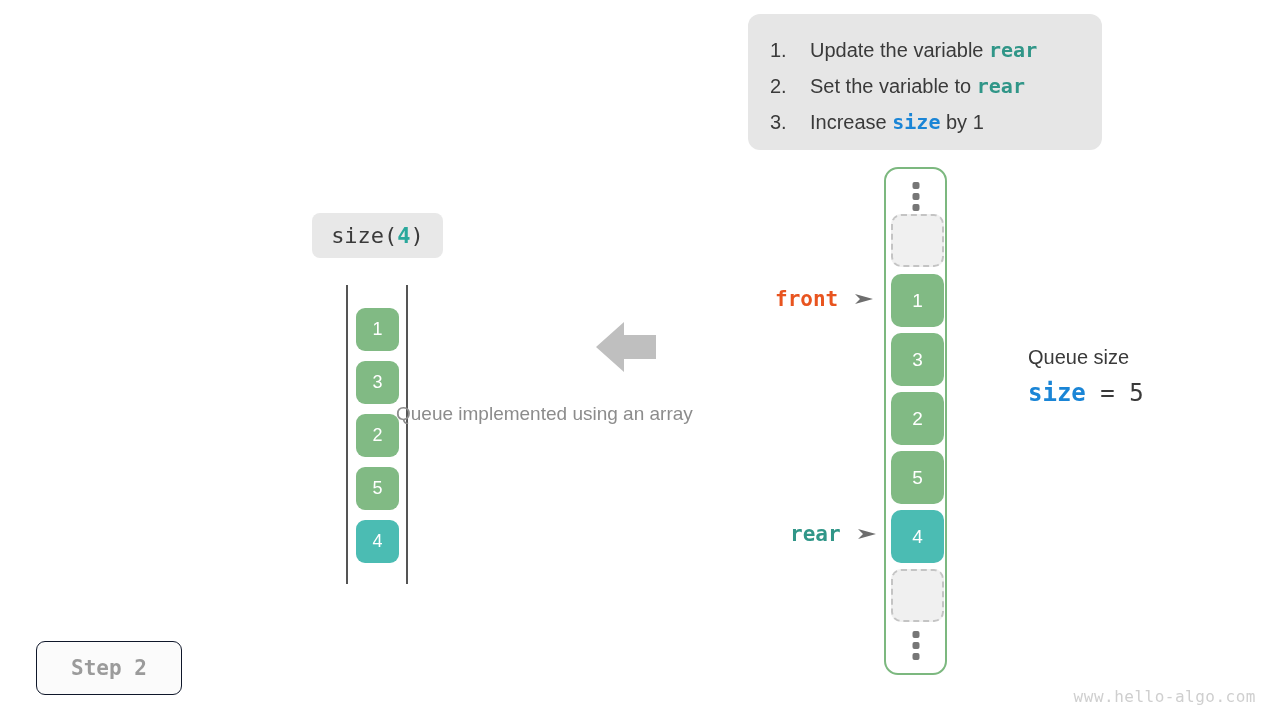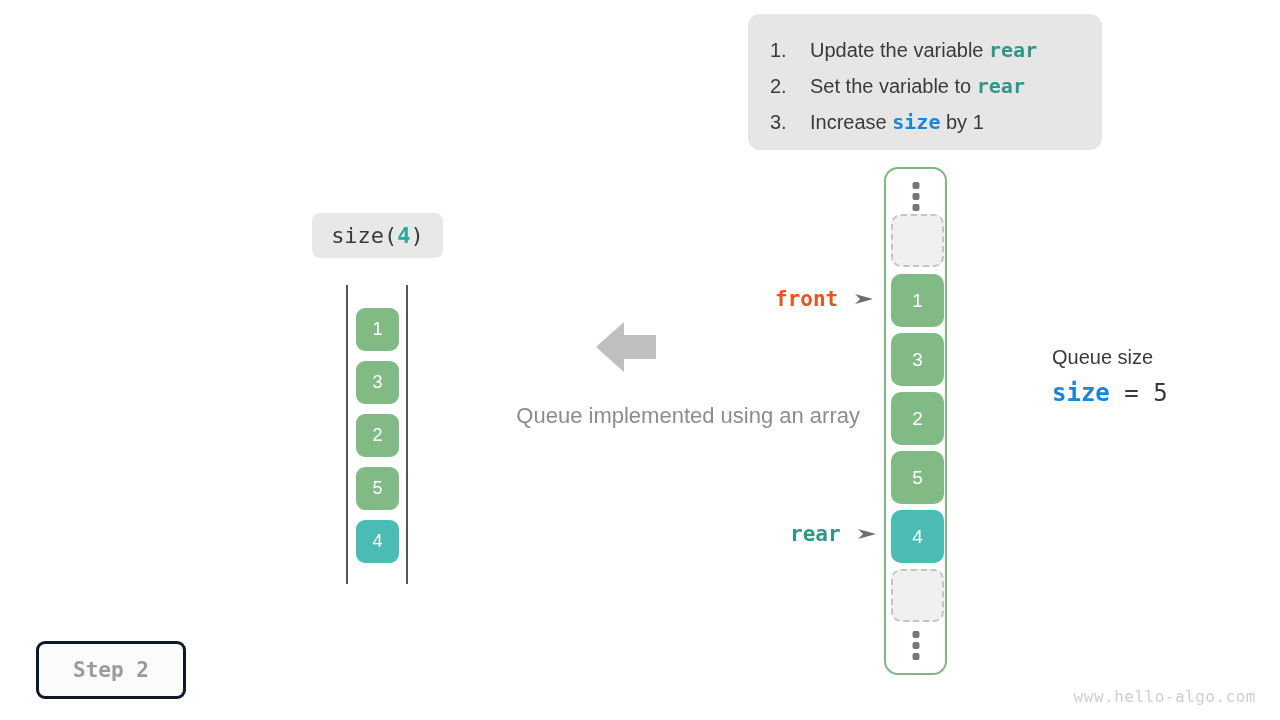--- a/index.html
+++ b/index.html
@@ -110,25 +110,25 @@
   
   .big-arrow {
     position: absolute;
     left: 596px;
     top: 322px;
     width: 60px;
     height: 50px;
   }
   .caption {
     position: absolute;
-    left: 420px;
+    left: 396px;
     top: 403px;
     width: 440px;
-    text-align: right;
-    font-size: 22px;
+    text-align: left;
+    font-size: 19px;
     color: #8c8c8c;
   }
 
   
   .ring-container {
     position: absolute;
     left: 884px;
     top: 167px;
     width: 63px;
     height: 508px;
@@ -186,21 +186,21 @@
     font-weight: bold;
     font-size: 21px;
   }
   .ptr.front { left: 775px; top: 287px; color: #e8541f; }
   .ptr.rear  { left: 790px; top: 522px; color: #309688; }
   .ptr svg { display: block; }
 
   
   .size-panel {
     position: absolute;
-    left: 1052px;
+    left: 1028px;
     top: 342px;
     width: 200px;
   }
   .size-title {
     font-size: 20px;
     color: #3a3a3a;
     line-height: 30px;
   }
   .size-expr {
     margin-top: 8px;
@@ -211,21 +211,21 @@
   }
   .size-expr .var { color: #1a85d6; font-weight: bold; }
 
   
   .step-badge {
     position: absolute;
     left: 36px;
     top: 641px;
     width: 144px;
     height: 52px;
-    border: 3px solid #0f172a;
+    border: 1px solid #0f172a;
     border-radius: 9px;
     background: #fbfbfb;
     display: flex;
     align-items: center;
     justify-content: center;
     font-family: "DejaVu Sans Mono", "Liberation Mono", monospace;
     font-weight: bold;
     font-size: 21px;
     color: #9b9b9b;
   }

